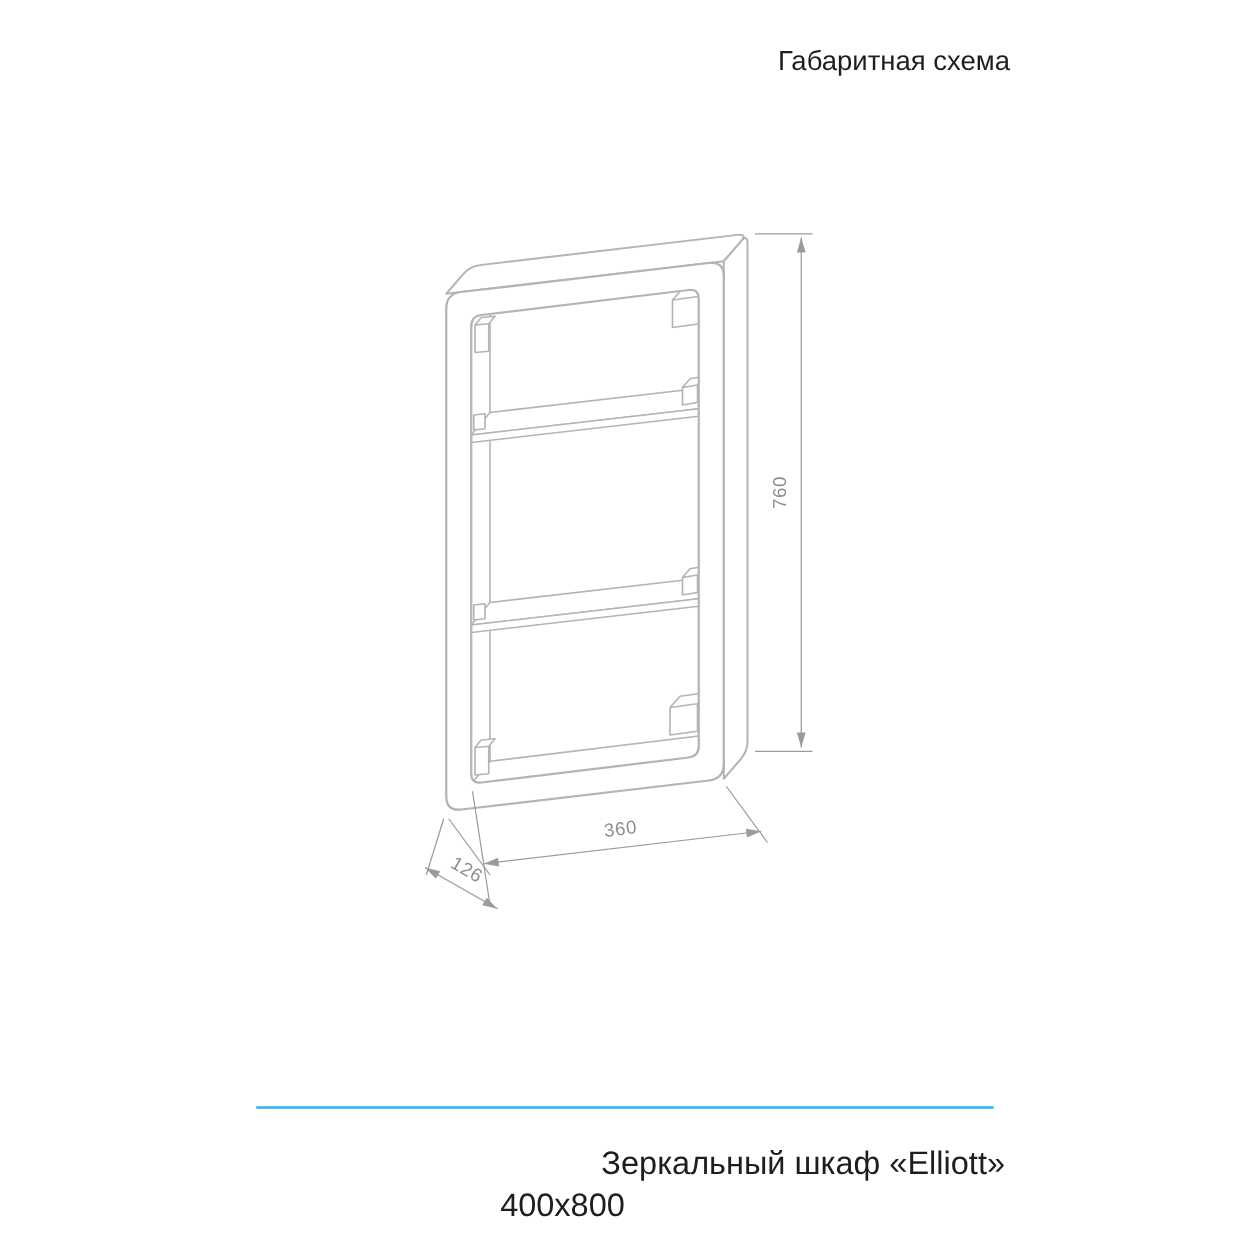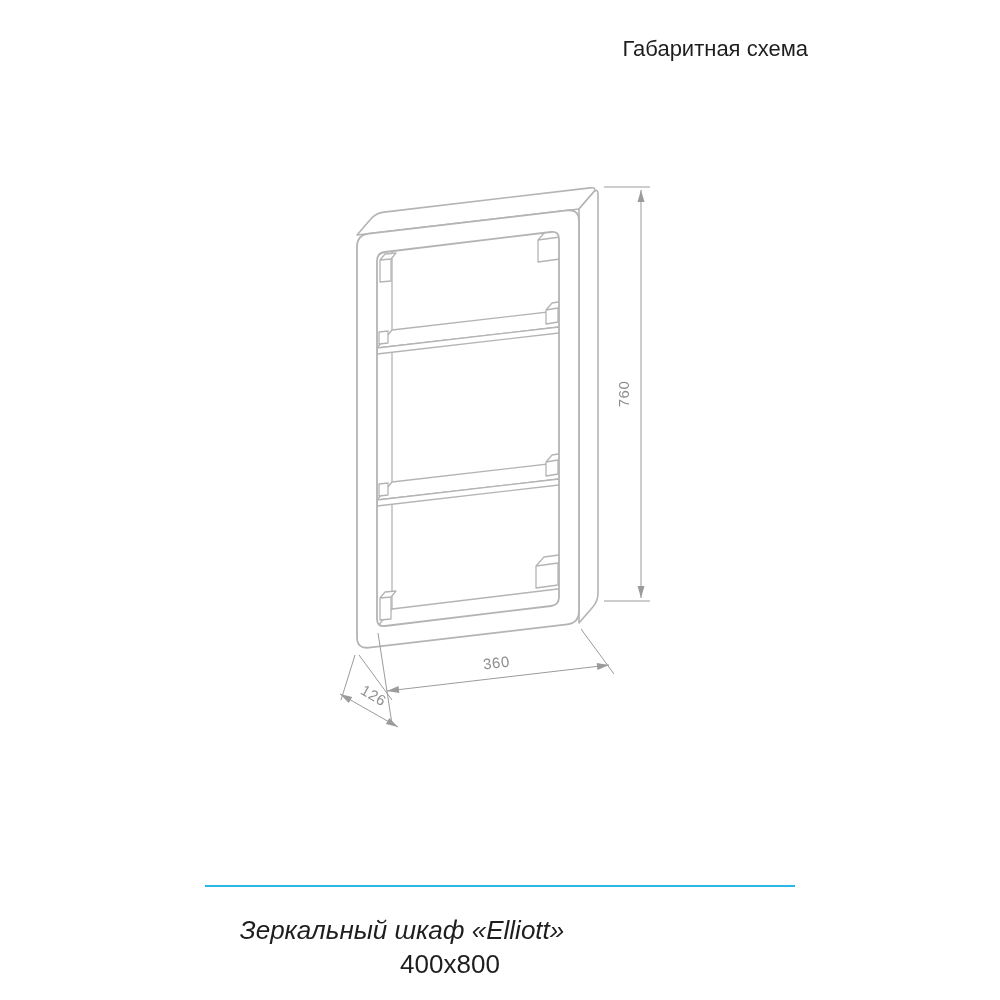--- a/index.html
+++ b/index.html
@@ -23,22 +23,22 @@
   .face{fill:#ffffff;stroke:var(--drawing-lines);stroke-width:1.6;stroke-linejoin:round;}
   .thin{stroke-width:1.3;}
   .ring{fill:#ffffff;stroke:var(--drawing-lines);stroke-width:1.8;stroke-linejoin:round;}
   .dimln{fill:none;stroke:var(--dimension-lines);stroke-width:1;}
   .arr{fill:var(--dimension-lines);stroke:none;}
   .dimtxt{fill:var(--dimension-text);font-size:15px;letter-spacing:.5px;
     font-family:"Liberation Sans","DejaVu Sans",sans-serif;}
 
   .accent-divider{position:absolute;left:205px;top:885px;width:590px;height:2px;
     background:var(--accent-divider);}
-  .product-name{position:absolute;left:0;top:914px;width:804px;text-align:center;
-    font-size:26px;line-height:32px;color:var(--heading-text);font-style:italic;}
+  .product-name{position:absolute;left:0;top:914px;width:804px;text-align:right;
+    font-size:26px;line-height:32px;color:var(--heading-text);}
   .product-size{position:absolute;left:0;top:948px;width:900px;text-align:center;
     font-size:26px;line-height:32px;color:var(--heading-text);}
 </style>
 </head>
 <body>
 
 <div class="page">
 
   <div class="diagram-title">
     <div>Габаритная схема</div>

